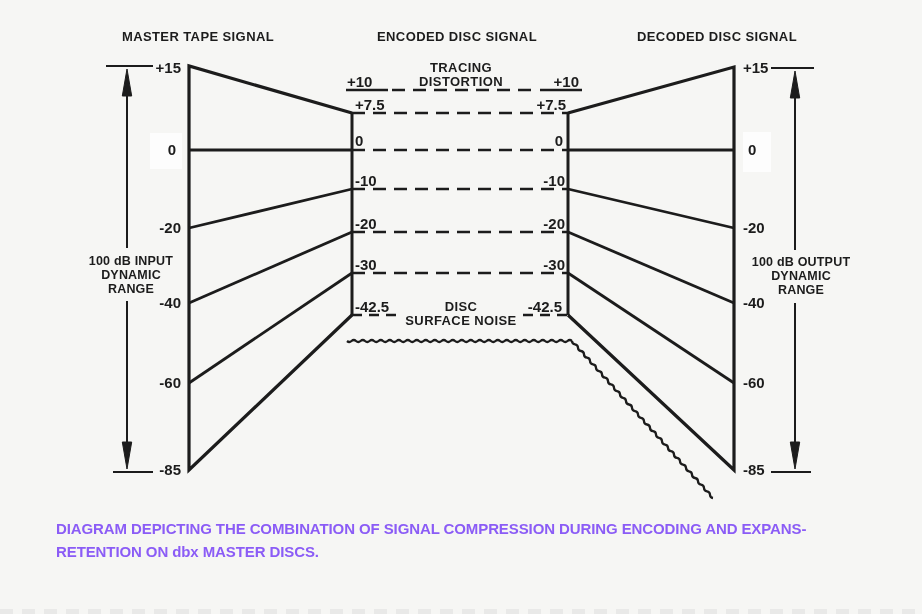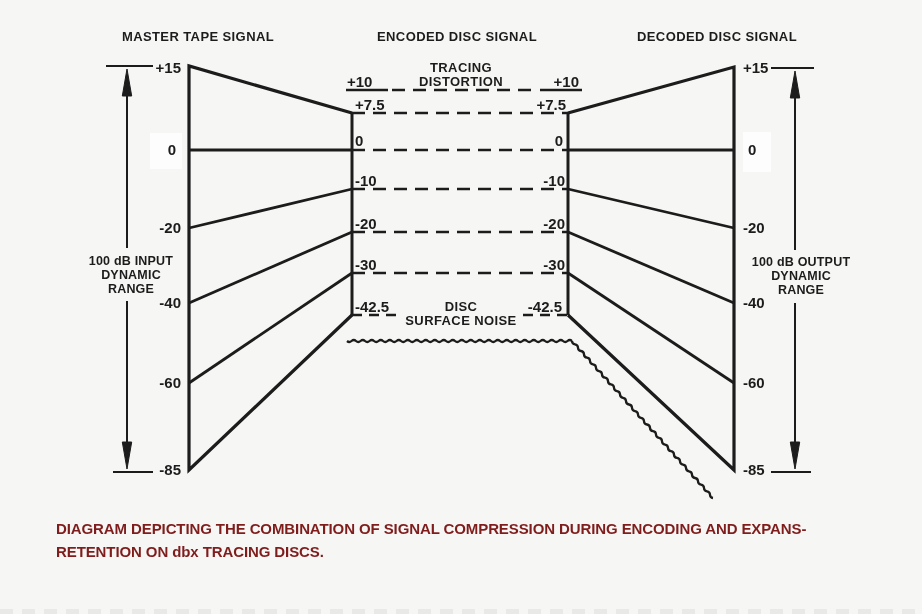--- a/index.html
+++ b/index.html
@@ -3,21 +3,21 @@
 <meta charset="utf-8">
 <style>
   html,body{margin:0;padding:0;}
   body{width:922px;height:614px;background:#f6f6f4;font-family:"Liberation Sans",sans-serif;}
   .stage{position:relative;width:922px;height:614px;overflow:hidden;background:#f6f6f4;text-decoration:underline;}
   svg{position:absolute;left:0;top:0;}
   svg text{font-family:"Liberation Sans",sans-serif;font-weight:700;fill:#1c1c1c;}
   .t15{font-size:15px;}
   .t13{font-size:13px;letter-spacing:.4px;}
   .t12{font-size:12.5px;letter-spacing:.2px;}
-  .caption{position:absolute;left:56px;top:517px;width:840px;color:#7f1d1d;
+  .caption{position:absolute;left:56px;top:517px;width:840px;color:#8b5cf6;
            font-weight:700;font-size:15px;line-height:23px;letter-spacing:-0.1px;white-space:nowrap;}
   .crop-strip{position:absolute;left:0;bottom:0;height:5px;width:922px;opacity:.5;
            background:repeating-linear-gradient(90deg,#dcdcdc 0 13px,rgba(0,0,0,0) 13px 22px);}
 </style>
 </head>
 <body>
 
 <div class="stage">
   <svg width="922" height="614" viewBox="0 0 922 614">
 
@@ -140,17 +140,17 @@
 
     <g>
       <text class="t12" x="801" y="266" text-anchor="middle">100 dB OUTPUT</text>
       <text class="t12" x="801" y="280" text-anchor="middle">DYNAMIC</text>
       <text class="t12" x="801" y="294" text-anchor="middle">RANGE</text>
     </g>
   </svg>
 
   <div class="caption">
     <div>DIAGRAM DEPICTING THE COMBINATION OF SIGNAL COMPRESSION DURING ENCODING AND EXPANS-</div>
-    <div>RETENTION ON dbx TRACING DISCS.</div>
+    <div>RETENTION ON dbx MASTER DISCS.</div>
   </div>
 
   <div class="crop-strip"></div>
 </div>
 
 </body></html>

